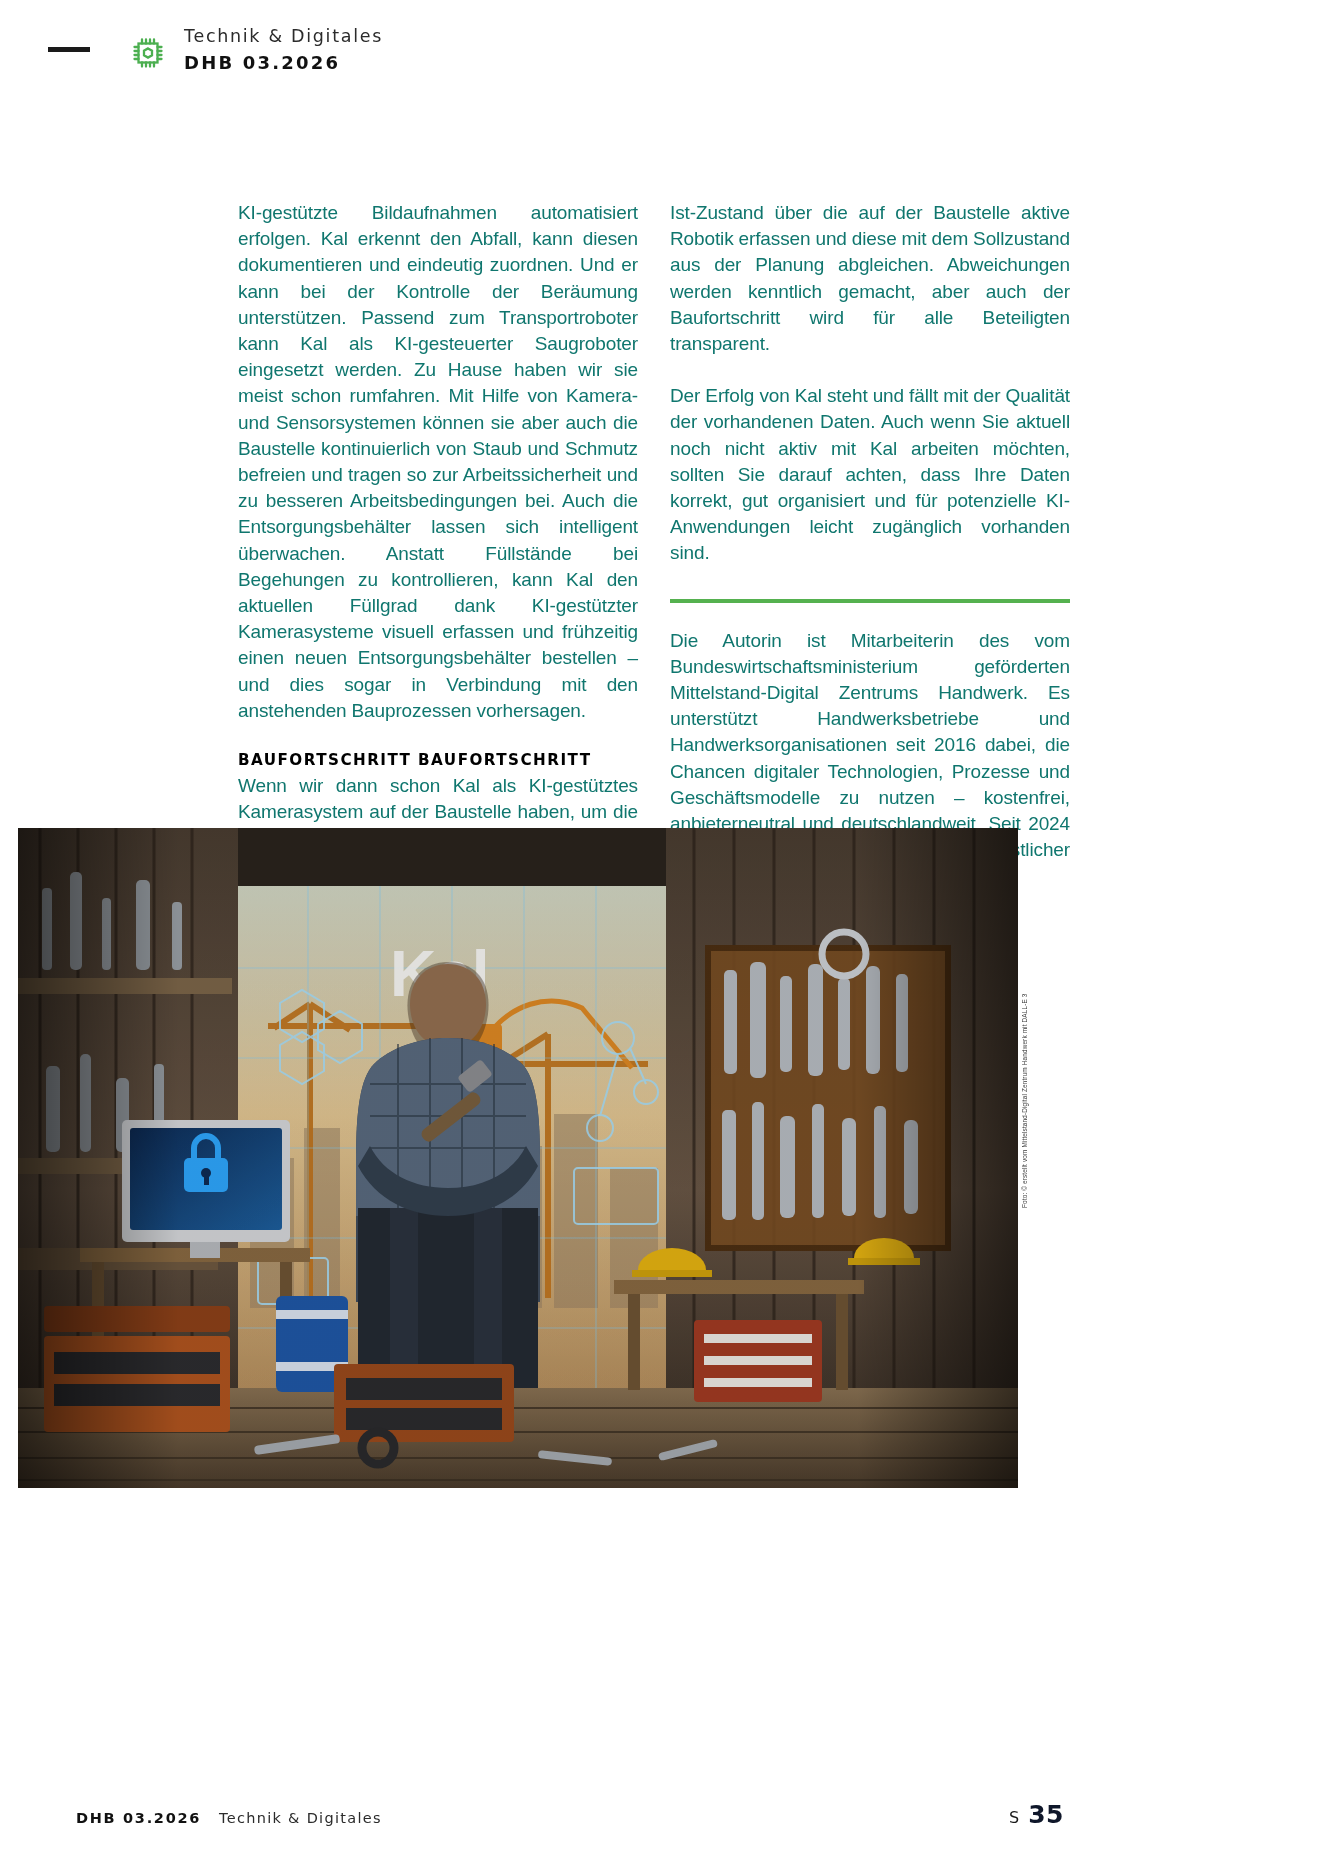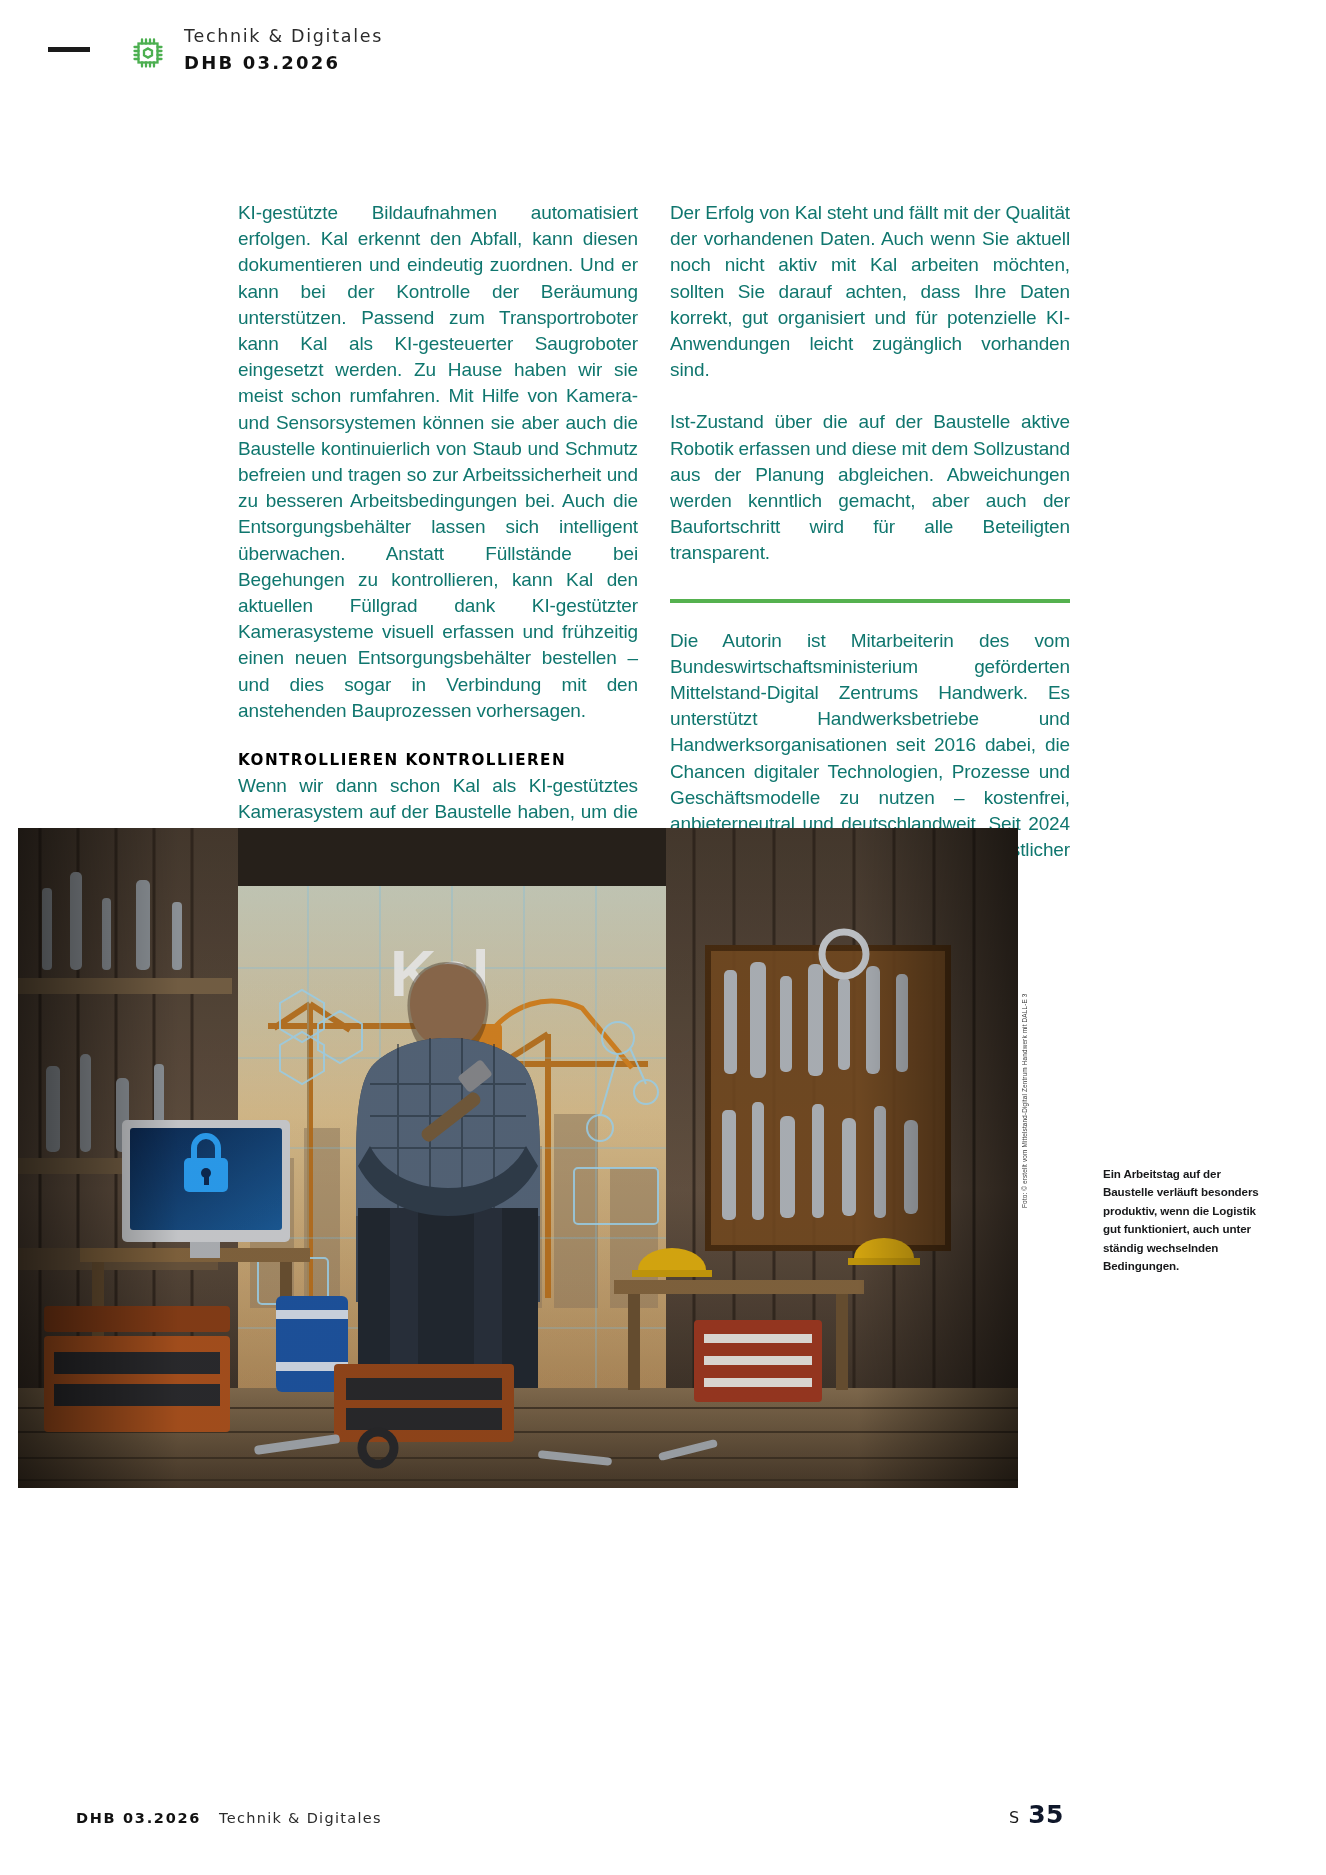--- a/index.html
+++ b/index.html
@@ -242,27 +242,27 @@
     <div class="masthead-text">
       <span class="kicker">Technik &amp; Digitales</span>
       <span class="issue">DHB 03.2026</span>
     </div>
   </div>
 
   <div class="columns">
 
     <div class="col">
       <p class="body-text">KI-gestützte Bildaufnahmen automatisiert erfolgen. Kal erkennt den Abfall, kann diesen dokumentieren und eindeutig zuordnen. Und er kann bei der Kontrolle der Beräumung unterstützen. Passend zum Transportroboter kann Kal als KI-gesteuerter Saugroboter eingesetzt werden. Zu Hause haben wir sie meist schon rumfahren. Mit Hilfe von Kamera- und Sensorsystemen können sie aber auch die Baustelle kontinuierlich von Staub und Schmutz befreien und tragen so zur Arbeitssicherheit und zu besseren Arbeitsbedingungen bei. Auch die Entsorgungsbehälter lassen sich intelligent überwachen. Anstatt Füllstände bei Begehungen zu kontrollieren, kann Kal den aktuellen Füllgrad dank KI-gestützter Kamerasysteme visuell erfassen und frühzeitig einen neuen Entsorgungsbehälter bestellen – und dies sogar in Verbindung mit den anstehenden Bauprozessen vorhersagen.</p>
-      <h2 class="subhead">KONTROLLIEREN KONTROLLIEREN</h2>
+      <h2 class="subhead">BAUFORTSCHRITT BAUFORTSCHRITT</h2>
       <p class="body-text">Wenn wir dann schon Kal als KI-gestütztes Kamerasystem auf der Baustelle haben, um die Baulogistik abzudecken, dann kann Kal auch gleich noch die Baufortschrittskontrolle übernehmen. Kal kann den</p>
     </div>
 
     <div class="col">
+      <p class="body-text">Ist-Zustand über die auf der Baustelle aktive Robotik erfassen und diese mit dem Sollzustand aus der Planung abgleichen. Abweichungen werden kenntlich gemacht, aber auch der Baufortschritt wird für alle Beteiligten transparent.</p>
       <p class="body-text">Der Erfolg von Kal steht und fällt mit der Qualität der vorhandenen Daten. Auch wenn Sie aktuell noch nicht aktiv mit Kal arbeiten möchten, sollten Sie darauf achten, dass Ihre Daten korrekt, gut organisiert und für potenzielle KI-Anwendungen leicht zugänglich vorhanden sind.</p>
-      <p class="body-text">Ist-Zustand über die auf der Baustelle aktive Robotik erfassen und diese mit dem Sollzustand aus der Planung abgleichen. Abweichungen werden kenntlich gemacht, aber auch der Baufortschritt wird für alle Beteiligten transparent.</p>
       <div class="rule-green"></div>
       <p class="body-text">Die Autorin ist Mitarbeiterin des vom Bundeswirtschaftsministerium geförderten Mittelstand-Digital Zentrums Handwerk. Es unterstützt Handwerksbetriebe und Handwerksorganisationen seit 2016 dabei, die Chancen digitaler Technologien, Prozesse und Geschäftsmodelle zu nutzen – kostenfrei, anbieterneutral und deutschlandweit. Seit 2024 liegt ein besonderer Fokus auf künstlicher Intelligenz.</p>
     </div>
 
   </div>
 
   <div class="figure">
     <div class="photo">
       <svg viewBox="0 0 1000 660" preserveAspectRatio="none" xmlns="http://www.w3.org/2000/svg">
         <defs>
@@ -458,21 +458,20 @@
         </g>
         <circle cx="360" cy="620" r="16" fill="none" stroke="#2a2a2c" stroke-width="9"></circle>
 
         <rect width="1000" height="660" fill="url(#vigG)"></rect>
       </svg>
     </div>
   </div>
 
   <div class="credit">Foto: © erstellt vom Mittelstand-Digital Zentrum Handwerk mit DALL-E 3</div>
 
-  <div class="caption">Ein Arbeitstag auf der Baustelle verläuft besonders produktiv, wenn die Logistik gut funktioniert, auch unter ständig wechselnden Bedingungen.</div>
 
   <div class="footer">
     <div class="footer-left">
       <span class="footer-issue">DHB 03.2026</span>
       <span class="footer-section">Technik &amp; Digitales</span>
     </div>
     <div class="footer-right">
       <span class="folio-prefix">S</span>
       <span class="folio-number">35</span>
     </div>

